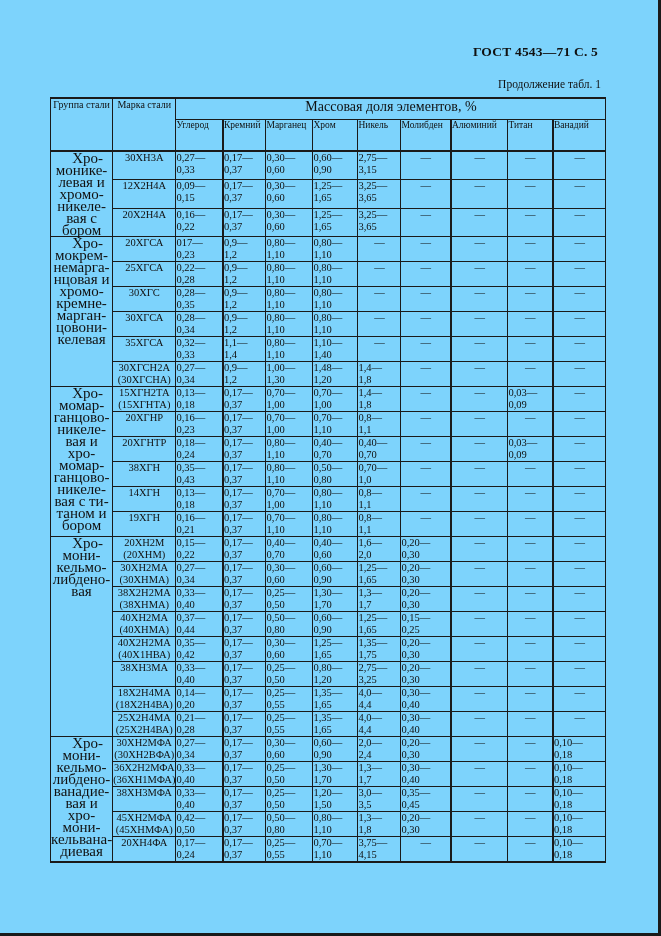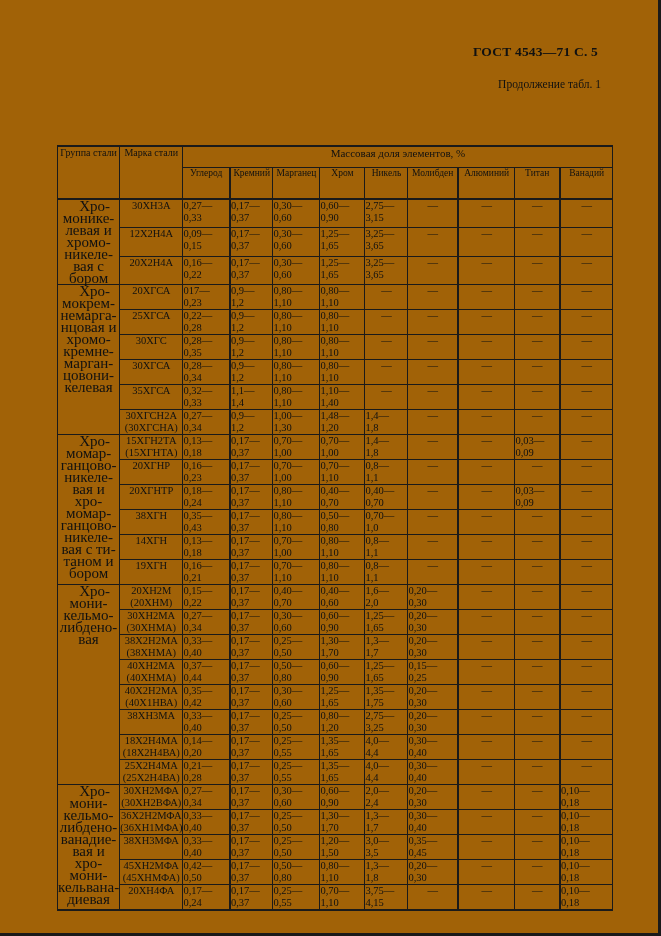--- a/index.html
+++ b/index.html
@@ -1,51 +1,50 @@
 <!DOCTYPE html>
 <html lang="ru"><head>
 <meta charset="utf-8">
 <style>
   html,body{margin:0;padding:0;background:#e8e8e8;}
   .page{
     position:relative;
     width:661px;height:936px;
-    background:#a16207;
+    background:#7dd3fc;
     font-family:"Liberation Serif","DejaVu Serif",serif;
     color:#111;
     overflow:hidden;
     border-right:3px solid #1a1a1a;
     border-bottom:3px solid #1a1a1a;
     box-sizing:border-box;
   }
   .doc-header{
     position:absolute;top:44px;right:60px;
     font-weight:bold;font-size:13.5px;letter-spacing:.2px;
   }
   .continuation{
     position:absolute;top:78px;right:57px;
     font-size:11.5px;
   }
   table.comp{
-    position:absolute;left:57px;top:97px;
+    position:absolute;left:50px;top:97px;
     border-collapse:collapse;table-layout:fixed;
     font-size:10.5px;
-    margin-top:48px;
   }
   table.comp th,table.comp td{
     border:1px solid #1a1a1a;
     padding:0;vertical-align:top;
     font-weight:normal;
   }
   table.comp{border-top:2px solid #1a1a1a;border-bottom:2px solid #1a1a1a;}
   thead{border-bottom:2px solid #1a1a1a;}
   tbody{border-top:1.5px solid #1a1a1a;}
   th.head-main{font-size:10px;text-align:center;vertical-align:middle;line-height:11.5px;padding:2px 1px;}
-  th.span-head{font-size:11px;text-align:center;vertical-align:middle;height:20px;}
-  th.elem{font-size:9.5px;text-align:center;vertical-align:middle;height:30px;}
+  th.span-head{font-size:14px;text-align:center;vertical-align:middle;height:20px;}
+  th.elem{font-size:9.5px;text-align:left;vertical-align:middle;height:30px;}
   td.group-cell{
     text-align:center;padding:2px 2px 2px 4px;line-height:12px;font-size:15px;
   }
   td.group-cell div.ind{padding-left:12px;}
   td.mark-cell{text-align:center;line-height:12px;padding:1px 0;}
   td.val-cell{line-height:12px;padding:1px 0 1px 6px;text-align:left;}
   td.val-cell.dash{text-align:center;padding-left:0;}
   .thickL{border-left-width:2px !important;}
   .page-number{
     position:absolute;top:826px;left:57px;width:553px;

